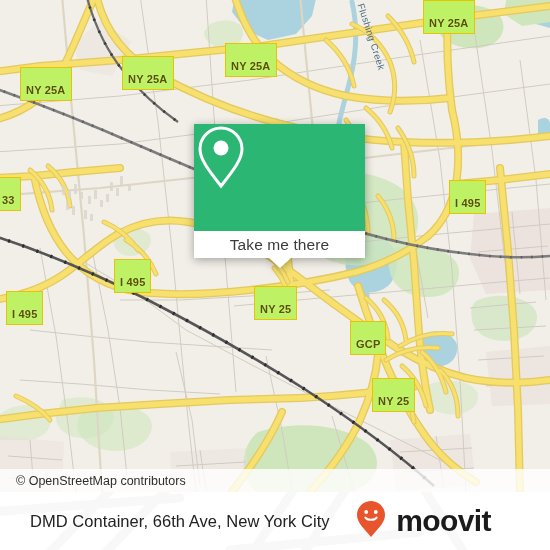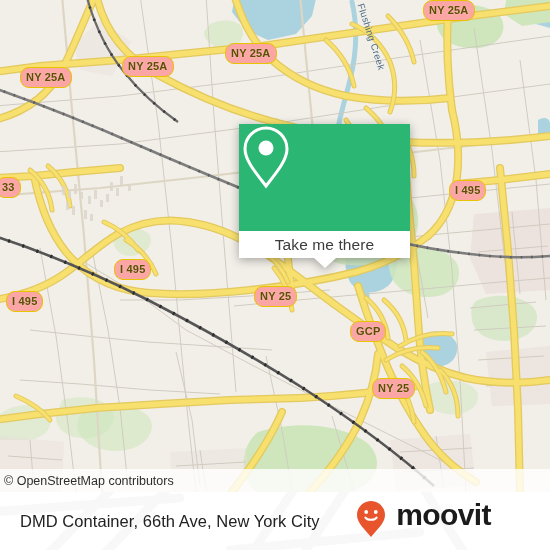--- a/index.html
+++ b/index.html
@@ -13,28 +13,28 @@
   
   #map{
     position:absolute;left:0;top:0;width:550px;height:492px;
     background:#f2efe9;overflow:hidden;
   }
   #map svg{position:absolute;left:0;top:0;}
 
   
   .shield{
     position:absolute;
-    background:#fca5a5;
+    background:#bef264;
     border:1.5px solid #e8c400;
-    border-radius:9px;
+    border-radius:0;
     color:#5a5100;
     font-weight:bold;
     font-size:11px;
     line-height:1;
-    padding:4px 5px 4px 5px;
+    padding:17px 5px 4px 5px;
     white-space:nowrap;
     letter-spacing:.2px;
     box-sizing:border-box;
     text-shadow:0 0 2px rgba(255,255,255,.35);
   }
 
   
   .creek-label{
     position:absolute;
     font-size:9.5px;
@@ -43,21 +43,20 @@
     transform-origin:left top;
     letter-spacing:.4px;
   }
 
   
   #info-card{
     position:absolute;
     left:194px;top:124px;
     width:171px;
     filter:drop-shadow(0 2px 5px rgba(0,0,0,.33));
-    margin-left:45px;
   }
   #card-green{
     background:#2bb673;
     height:107px;
     display:flex;align-items:center;justify-content:center;
   }
   #card-white{
     background:#ffffff;
     height:27px;
     display:flex;align-items:center;justify-content:center;
@@ -70,41 +69,41 @@
     border-left:11px solid transparent;
     border-right:11px solid transparent;
     border-top:10px solid #ffffff;
   }
 
   
   #attribution{
     position:absolute;left:0;top:469px;width:550px;height:23px;
     background:rgba(255,255,255,.80);
     display:flex;align-items:center;
-    box-sizing:border-box;padding-left:4px;
+    box-sizing:border-box;padding-left:16px;
   }
   #attribution .txt{font-size:12.5px;color:#2e2e2e;}
 
   
   #footer{
     position:absolute;left:0;top:492px;width:509px;height:58px;
     background:#ffffff;
     display:flex;align-items:center;justify-content:space-between;
-    box-sizing:border-box;padding:0 18px 0 20px;
+    box-sizing:border-box;padding:0 18px 0 30px;
     overflow:hidden;
   }
   #footer-ghost{
     position:absolute;left:0;top:0;width:550px;height:58px;
     opacity:.055;pointer-events:none;
   }
   #footer-title{
     position:relative;z-index:2;
     font-size:16.5px;color:#222222;letter-spacing:.05px;white-space:nowrap;
   }
-  #brand{position:relative;z-index:2;display:flex;align-items:flex-start;gap:10px;}
+  #brand{position:relative;z-index:2;display:flex;align-items:center;gap:10px;}
   #brand-word{
     font-size:30px;color:#1b1b1b;font-weight:bold;letter-spacing:-.6px;
     line-height:1;
   }
 </style>
 </head>
 <body>
 
 <div id="root">
 

